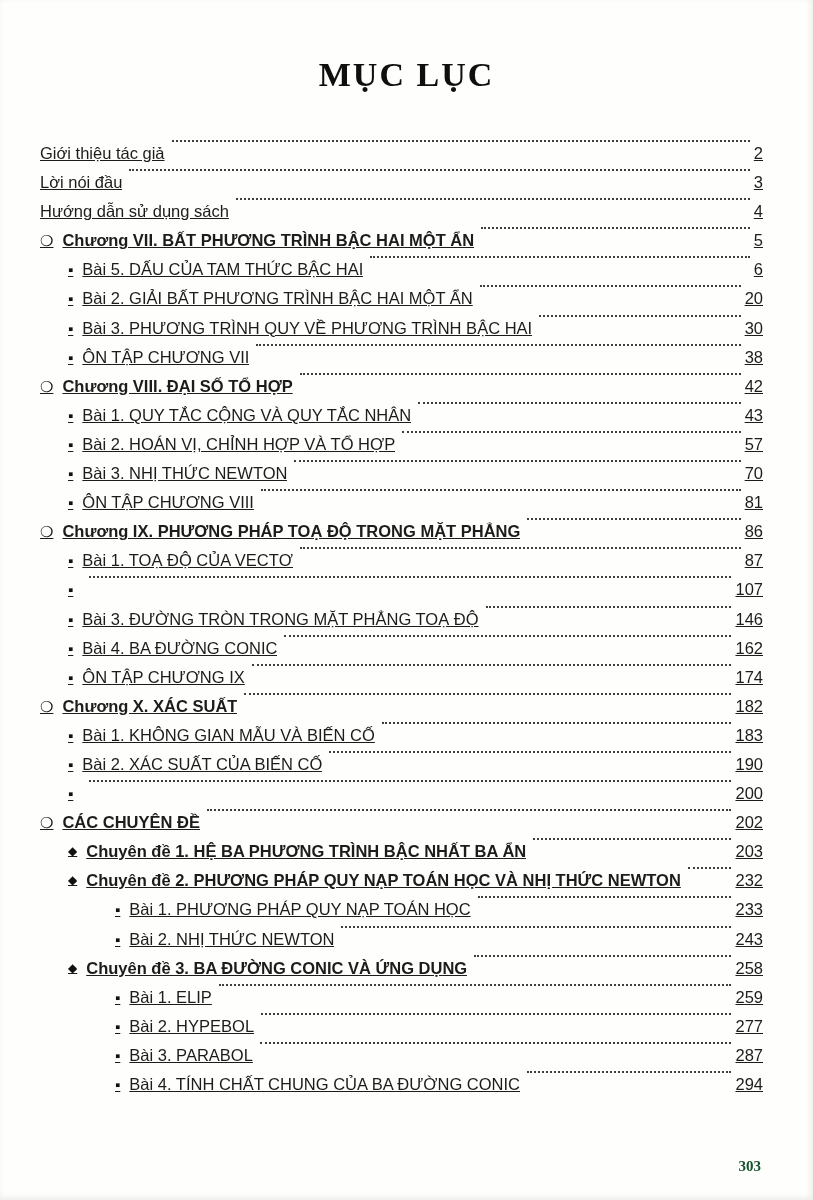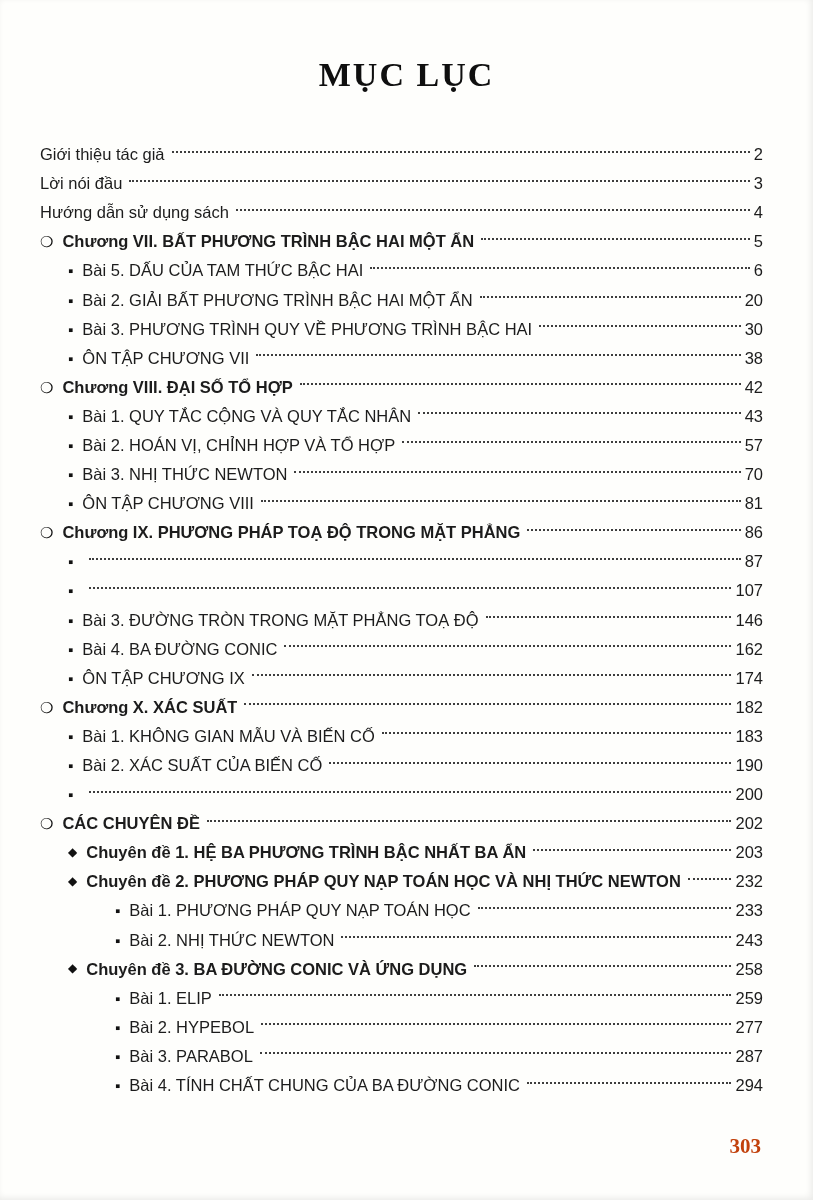--- a/index.html
+++ b/index.html
@@ -28,23 +28,24 @@
     color: #0f0f0f;
   }
   .toc {
     position: absolute;
     top: 140px;
     left: 40px;
     right: 50px;
   }
   .toc-row {
     display: flex;
-    align-items: center;
+    align-items: flex-start;
     height: 29.1px;
     overflow: hidden;
+    text-decoration: underline;
   }
   .lvl-0 { padding-left: 0; }
   .lvl-1 { padding-left: 28px; }
   .lvl-2 { padding-left: 75px; }
   .marker {
     display: inline-block;
     line-height: 27px;
     margin-right: 9px;
     flex: 0 0 auto;
     color: #111;
@@ -69,25 +70,25 @@
   }
   .pagenum {
     flex: 0 0 auto;
     font-size: 16.5px;
     line-height: 27px;
     white-space: nowrap;
   }
   .footer-num {
     position: absolute;
     right: 52px;
-    bottom: 41px;
+    bottom: 25px;
     font-family: "Liberation Serif", serif;
-    font-size: 21px;
+    font-size: 15px;
     font-weight: 700;
-    color: #c2410c;
+    color: #14532d;
   }
 </style>
 </head>
 <body>
 
 <div class="sheet">
   <h1 class="title">MỤC LỤC</h1>
   <div class="toc">
   <div class="toc-row lvl-0 w-normal">
 
@@ -182,20 +183,21 @@
 
   <div class="toc-row lvl-0 w-bold">
     <span class="marker m-circle">❍</span>
     <span class="label">Chương IX. PHƯƠNG PHÁP TOẠ ĐỘ TRONG MẶT PHẲNG</span>
     <span class="leader"></span>
     <span class="pagenum">86</span>
   </div>
 
   <div class="toc-row lvl-1 w-normal">
     <span class="marker m-square">▪</span>
+    <span class="label">Bài 1. TOẠ ĐỘ CỦA VECTƠ</span>
     <span class="leader"></span>
     <span class="pagenum">87</span>
   </div>
 
   <div class="toc-row lvl-1 w-normal">
     <span class="marker m-square">▪</span>
     <span class="leader"></span>
     <span class="pagenum">107</span>
   </div>
 

